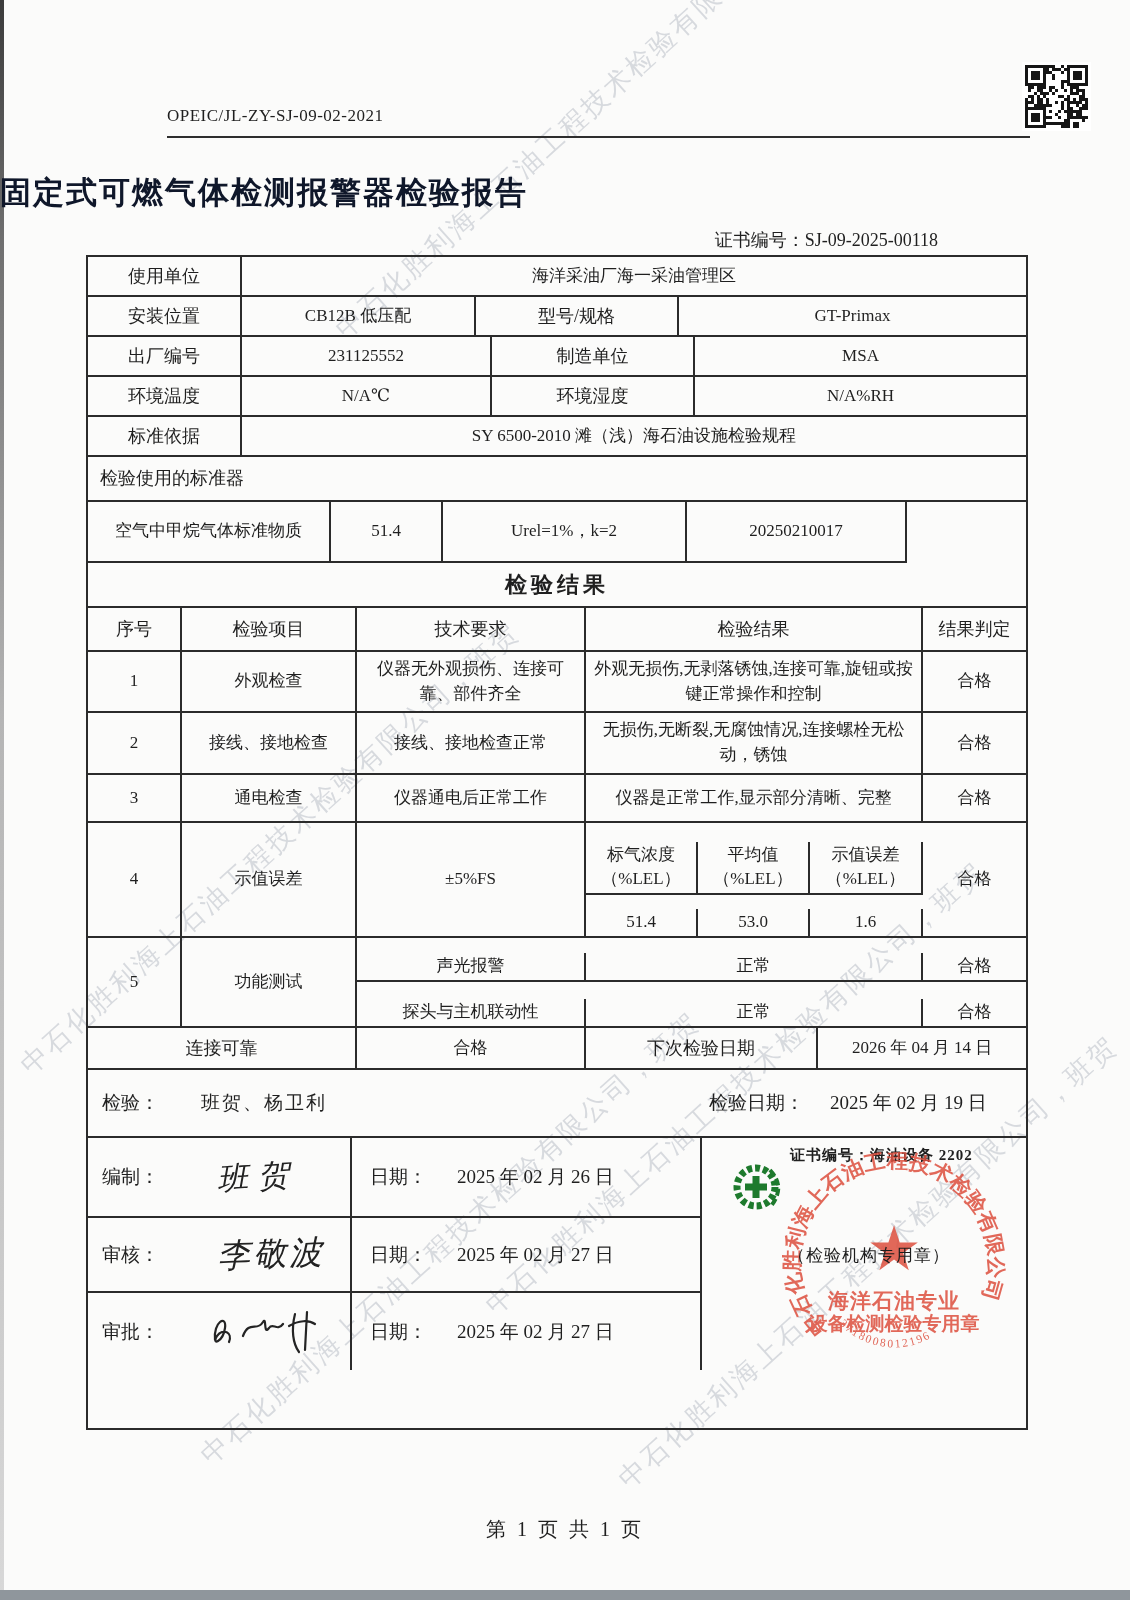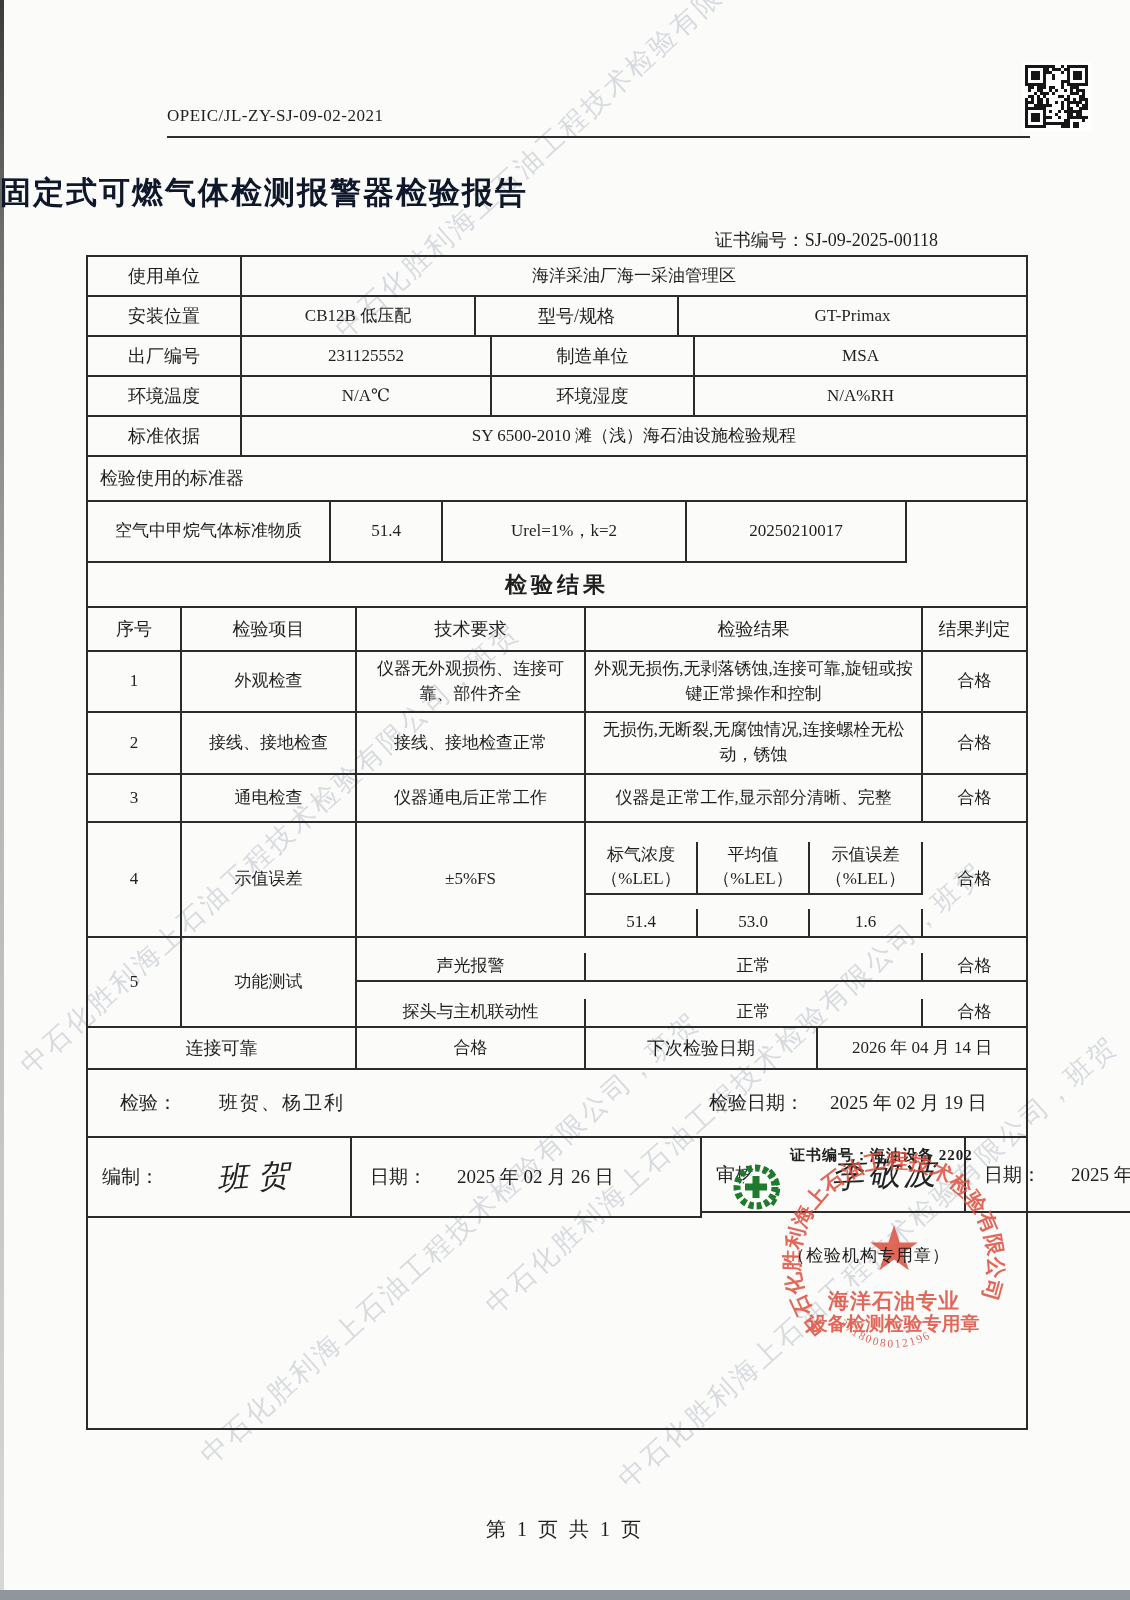--- a/index.html
+++ b/index.html
@@ -46,28 +46,28 @@
   .c.fl1 { flex:1;text-align:center; }
   .pre { white-space:pre-line; }
   .lbl { font-size:18px; }
   .sec-title { font-family:"Liberation Sans","DejaVu Sans",sans-serif; font-weight:700;
                font-size:22px; letter-spacing:4px; }
 
   .sub { display:flex; flex-direction:column; width:337px; }
   .sub .srow { display:flex; flex:none;align-items:flex-end; }
 
   
-  .insp { position:relative; justify-content:flex-start; padding-left:32px; font-size:19px; }
+  .insp { position:relative; justify-content:flex-start; padding-left:14px; font-size:19px; }
   .insp .names { margin-left:42px; letter-spacing:2px; }
   .insp .dt { position:absolute; left:621px; top:0; height:100%; display:flex; align-items:center; }
   .insp .dt .dval { margin-left:26px; }
 
   
   .bottom { display:flex; height:232px; }
-  .bleft { width:614px; display:flex; flex-direction:row; }
+  .bleft { width:614px; display:flex; flex-direction:column; }
   .brow { display:flex; }
   .sigcell { width:264px; display:flex; align-items:center; padding-left:14px;
              border-right:2px solid #2b2b2b; border-bottom:2px solid #2b2b2b; font-size:19px; }
   .datecell { width:350px; display:flex; align-items:center; padding-left:18px;
               border-right:2px solid #2b2b2b; border-bottom:2px solid #2b2b2b; font-size:19px; }
   .brow.last .sigcell, .brow.last .datecell { border-bottom:none; }
   .datecell .dval { margin-left:30px; }
   .sig { font-style:italic; color:#222; margin-left:58px; white-space:nowrap; }
   .sig.s1 { font-size:31px; letter-spacing:10px; transform:rotate(-4deg); }
   .sig.s2 { font-size:33px; letter-spacing:3px; transform:rotate(-2deg); }

